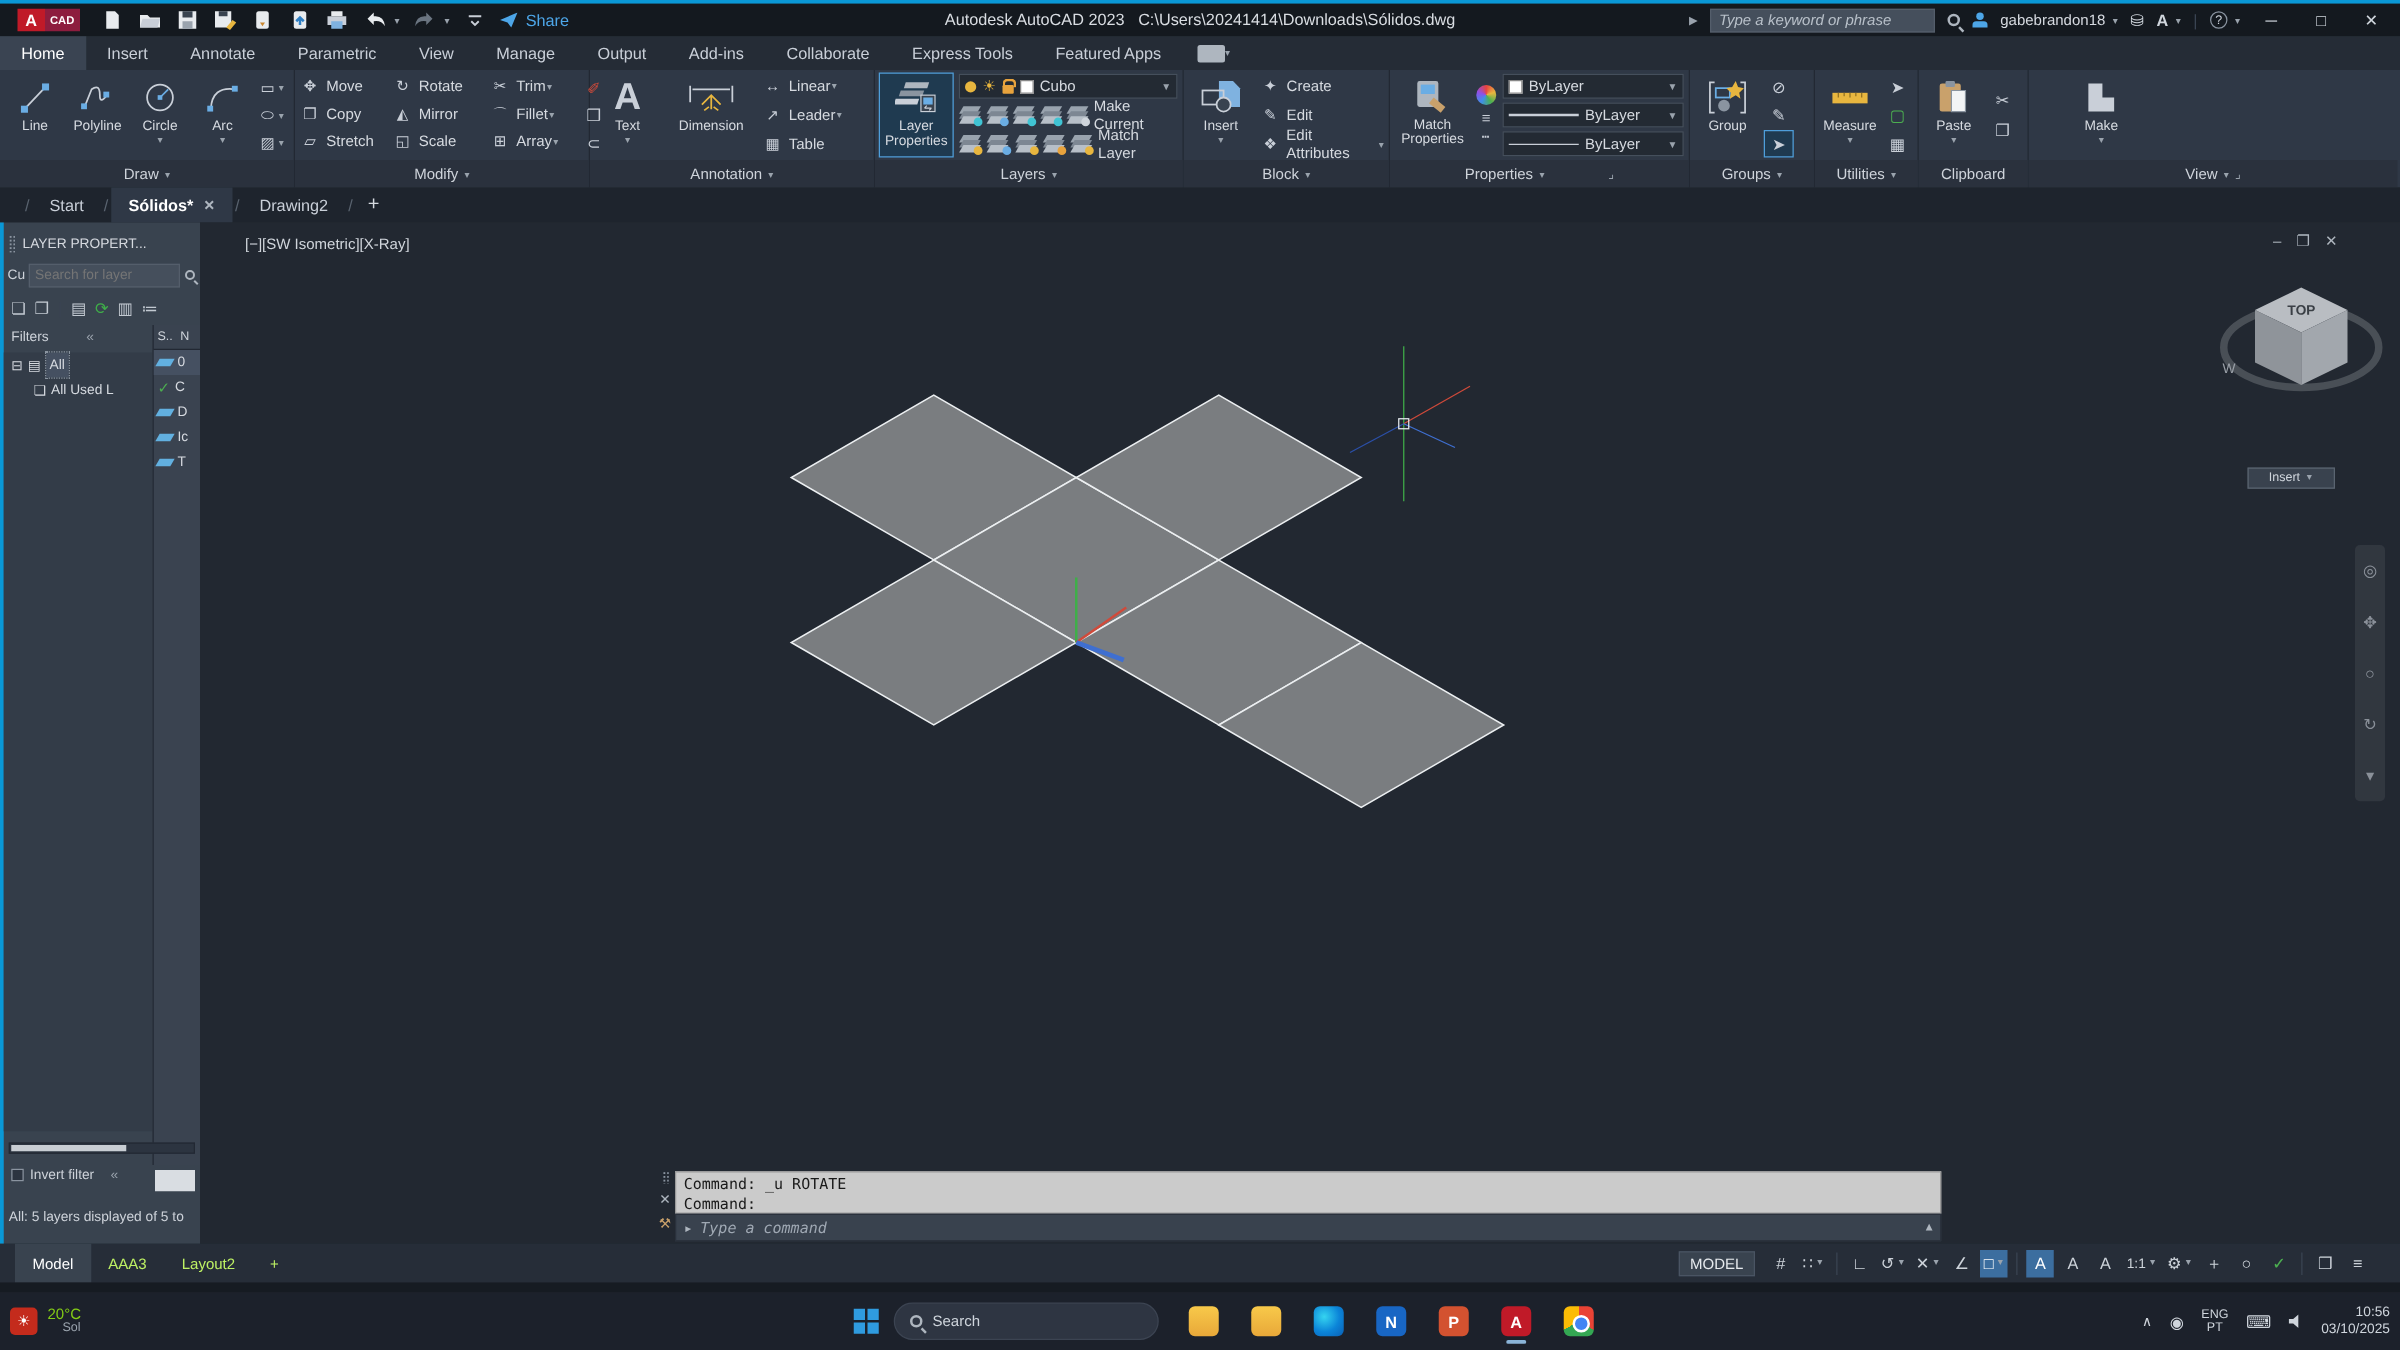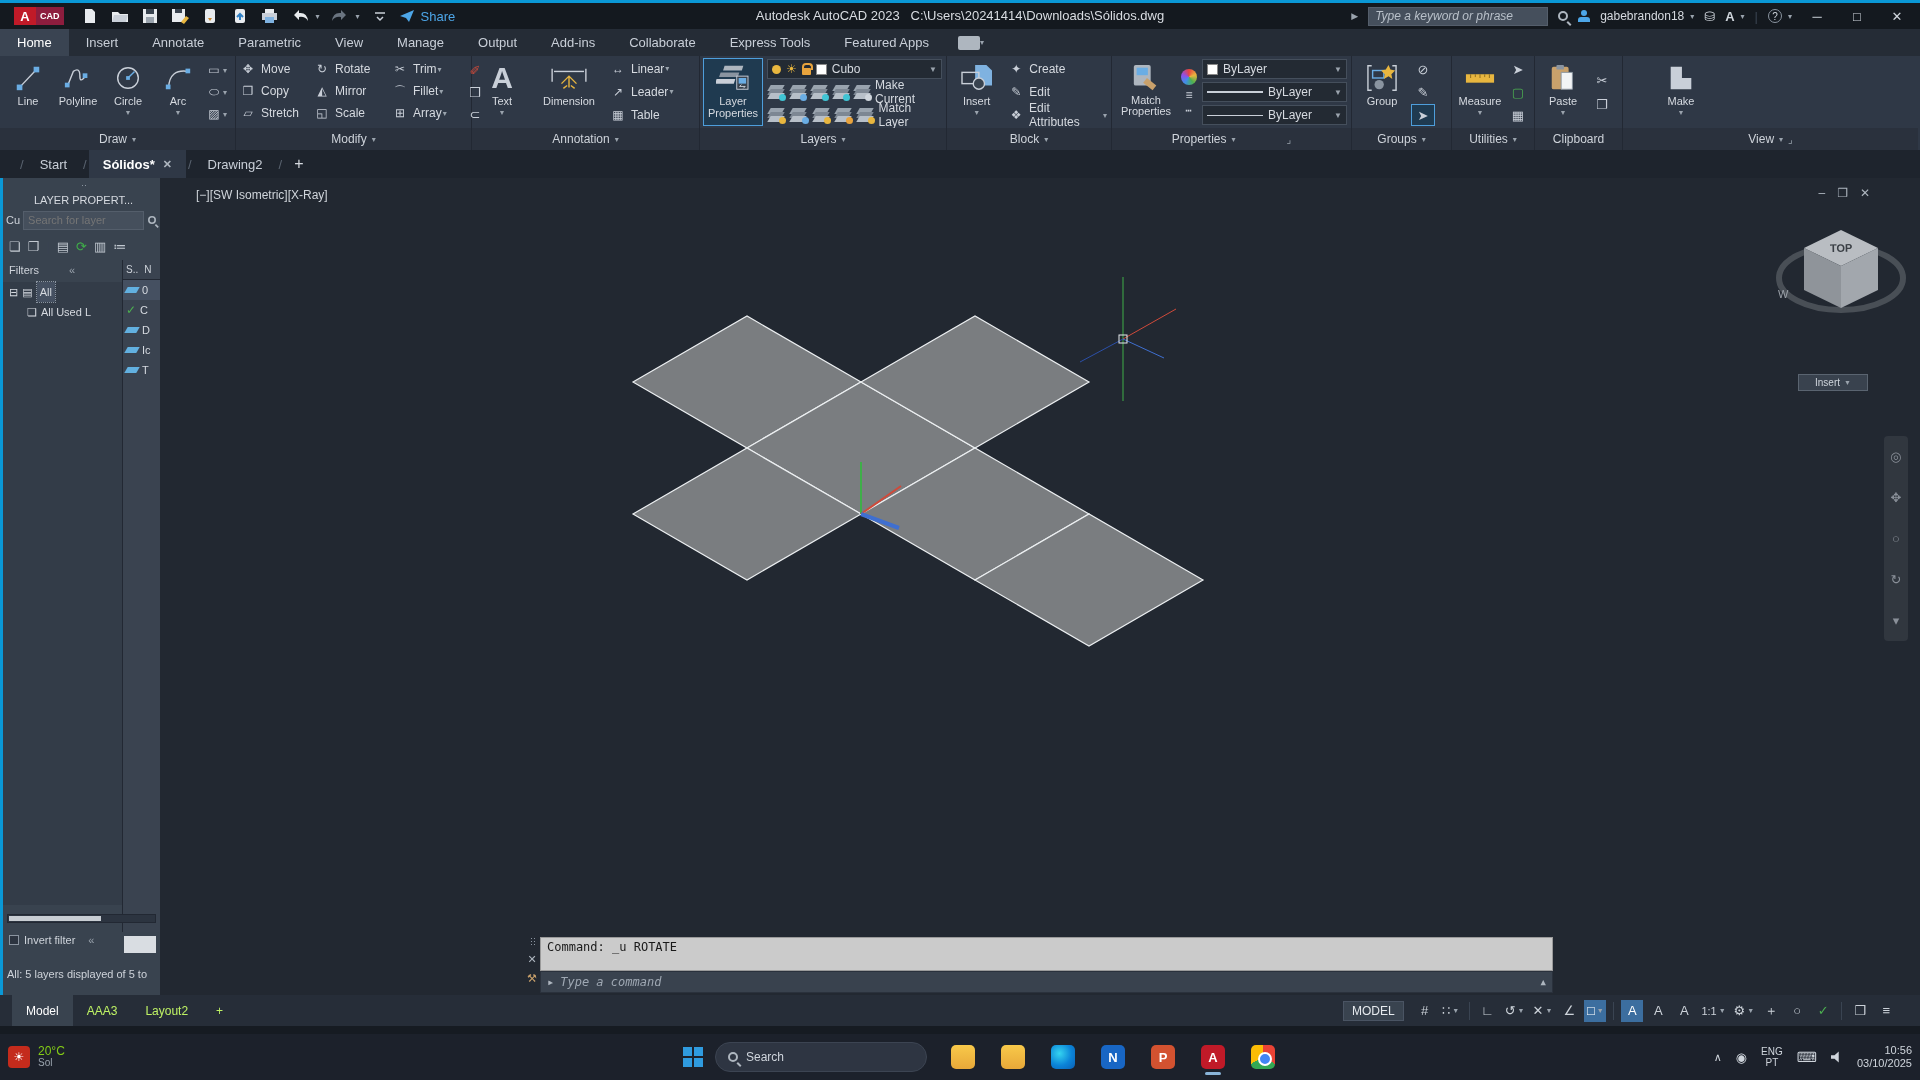--- a/index.html
+++ b/index.html
@@ -82,21 +82,21 @@
   .ftab { display:flex; align-items:center; gap:8px; padding:0 14px; color:#c9cfd8; }
   .ftab.active { background:#2f3846; color:#fff; font-weight:bold; }
   .ftab .x { color:#aeb6bf; font-size:11px; }
   .fslash { color:#5a6470; align-self:center; padding:0 2px; }
   .fplus { color:#d6dae0; font-size:16px; padding:0 10px; align-self:center; }
 
   
   #palette { position:absolute; left:0; top:178px; width:160px; height:817px; background:#39434f; font-size:11px; }
   #palette-blue { position:absolute; left:0; top:0; width:3px; height:817px; background:#0a98d6; }
   .palrow { position:absolute; left:3px; right:0; display:flex; align-items:center; }
-  #pal-title { top:6px; height:22px; gap:6px; color:#d6dae0; font-size:11px; padding-left:4px;flex-direction:column; }
+  #pal-title { top:6px; height:22px; gap:6px; color:#d6dae0; font-size:11px; padding-left:4px; }
   .grip { width:5px; height:14px; background-image:radial-gradient(#8a94a0 1px, transparent 1px); background-size:3px 3px; }
   #pal-search { top:30px; height:24px; gap:3px; padding:0 3px; }
   #pal-search input { flex:1; min-width:0; background:#454f5c; border:1px solid #545e6b; color:#cfd5dc;
     font-size:11px; height:19px; padding:0 4px; font-family:"Liberation Sans",sans-serif; }
   #pal-tools { top:56px; height:24px; gap:7px; padding-left:6px; font-size:13px; color:#c2c9d1; }
   #pal-tools .green { color:#3fae49; }
   #filters-row { top:82px; height:20px; color:#ced3da; padding-left:6px; gap:6px; }
   #filters-row .chev { margin-left:24px; color:#9aa3ad; }
   #pal-body { position:absolute; left:3px; top:104px; width:119px; bottom:90px; background:#333c48; }
   #pal-list { position:absolute; left:122px; top:82px; width:38px; bottom:63px; background:#3a4350; border-left:1px solid #222833; }
@@ -155,21 +155,21 @@
   #model-btn { border:1px solid #4a5463; background:#39434f; padding:2px 8px; color:#e6eaee; font-size:12px; margin-right:6px; }
   .ssep { width:1px; height:18px; background:#3a4452; margin:0 3px; }
 
   
   #taskbar { position:absolute; left:0; top:1034px; width:1920px; height:46px; background:#1c212b;
     display:flex; align-items:center; }
   #weather { display:flex; align-items:center; gap:8px; margin-left:8px; }
   #weather .wicon { width:22px; height:22px; border-radius:4px; background:#c42b1c; color:#fff;
     display:flex; align-items:center; justify-content:center; font-size:12px; }
   #weather .wtxt { display:flex; flex-direction:column; line-height:12px; }
-  #weather .t { font-size:12px; color:#84cc16; } #weather .d { font-size:10px; color:#9aa3ad; }
+  #weather .t { font-size:12px; color:#84cc16; } #weather .d { font-size:10px; color:#9aa3ad;margin-left:12px; }
   #start { position:absolute; left:683px; width:20px; height:20px; top:13px;
     display:grid; grid-template-columns:9px 9px; grid-gap:2px; }
   #start i { background:#2f9bdf; width:9px; height:9px; }
   #tb-search { position:absolute; left:715px; top:8px; width:212px; height:30px; border-radius:15px;
     background:#2e3542; border:1px solid #3c4452; display:flex; align-items:center; gap:8px;
     padding:0 12px; color:#cfd5dc; font-size:12px; }
   #tb-apps { position:absolute; left:945px; top:5px; display:flex; gap:14px; }
   .app { width:36px; height:36px; display:flex; align-items:center; justify-content:center; position:relative; }
   .app .ic { width:24px; height:24px; border-radius:5px; display:flex; align-items:center;
     justify-content:center; color:#fff; font-size:13px; font-weight:bold; }
@@ -885,20 +885,21 @@
     </div>
 
   <div id="cmdwin">
     <div id="cmd-rail">
       <span class="grip" style="height:10px"></span>
       <span>✕</span>
       <span style="color:#c9a16b">⚒</span>
     </div>
     <div id="cmd-hist">
       <div>Command: _u ROTATE</div>
+      <div>Command:</div>
     </div>
     <div id="cmd-input">
       <span style="color:#aeb6bf">▸</span>
       <span class="ph">Type a command</span>
       <span class="up">▲</span>
     </div>
   </div>
 </div>
 
 <div id="statusrow">

